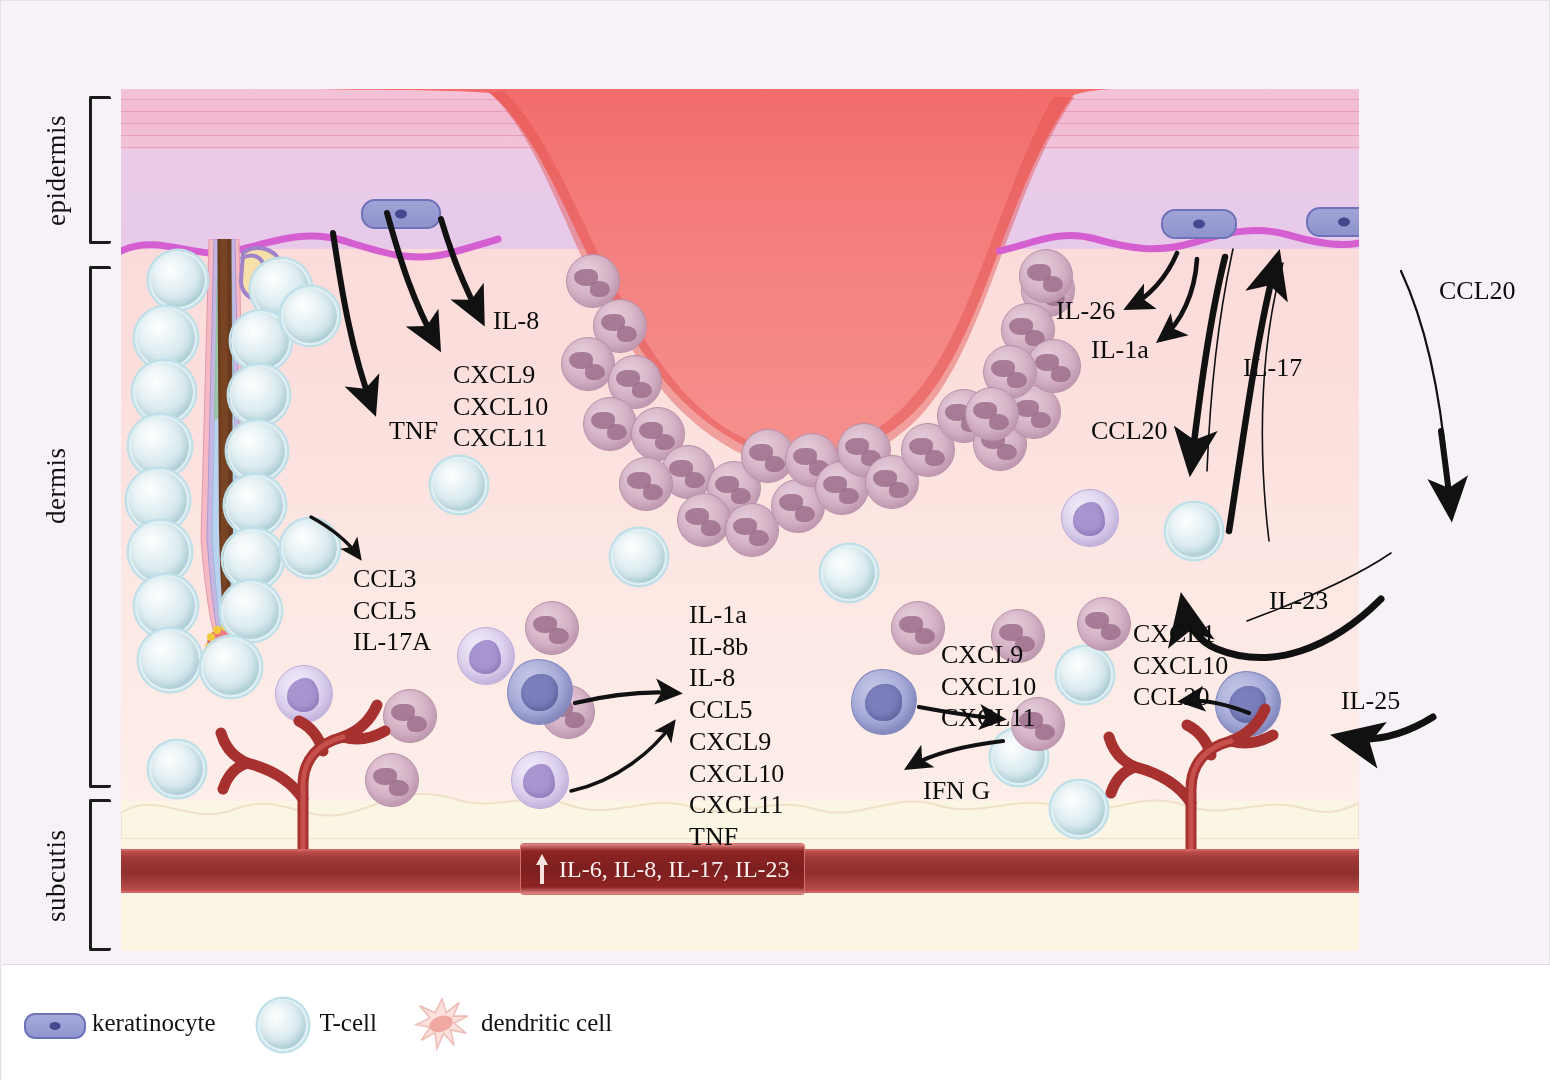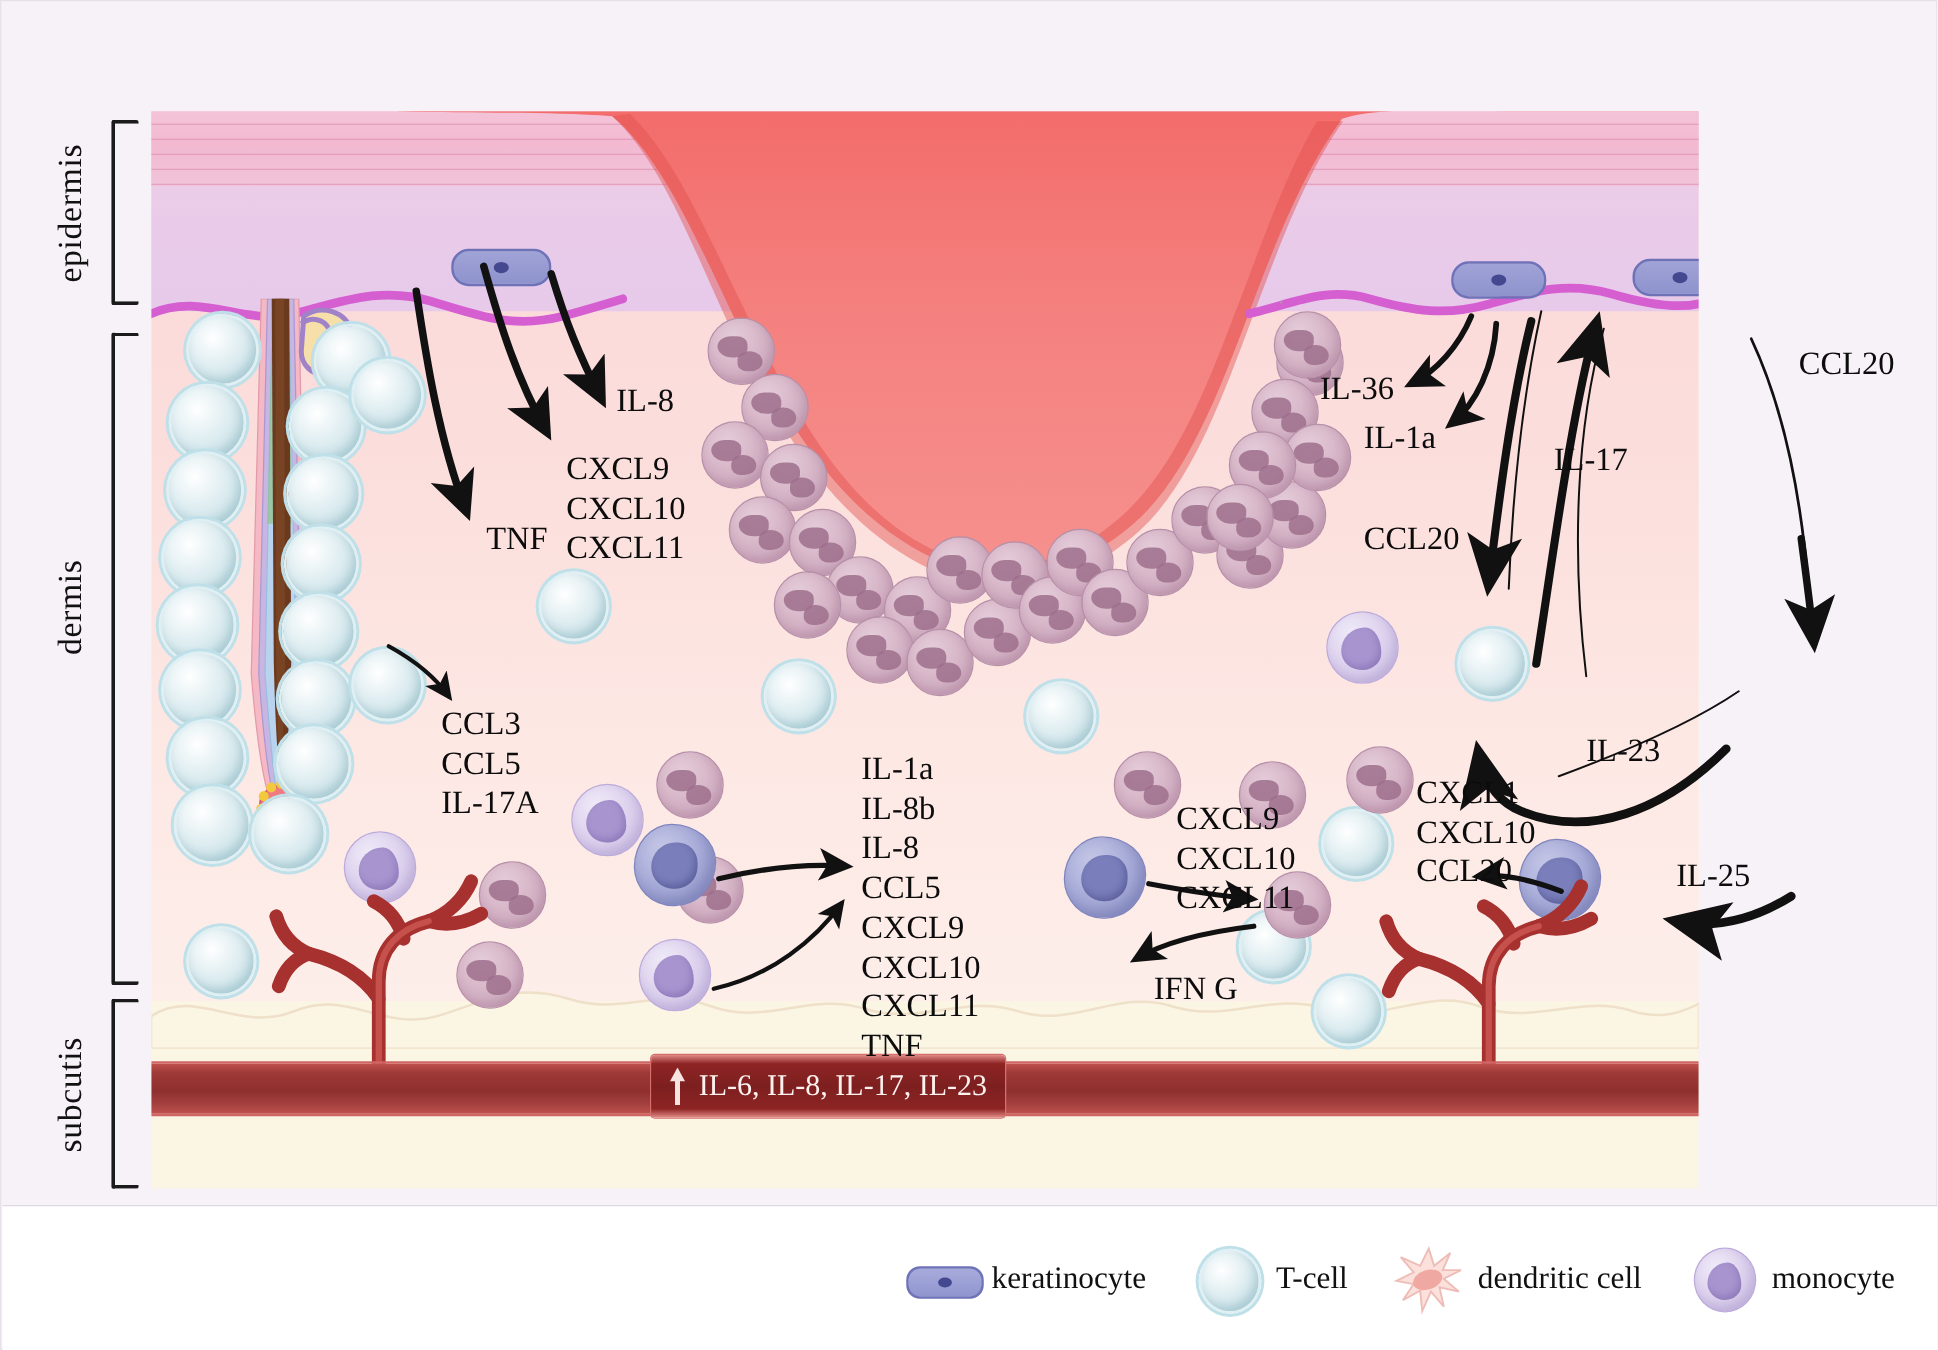--- a/index.html
+++ b/index.html
@@ -77,21 +77,21 @@
   
   .lbl{position:absolute;font-size:26px;color:#0c0c0c;white-space:nowrap;line-height:1.18;}
   .lbl-stack{position:absolute;font-size:26px;color:#0c0c0c;line-height:1.22;white-space:nowrap;}
 
   
   #arrows{position:absolute;left:0;top:0;width:1550px;height:1080px;pointer-events:none;}
 
   
   #legend{position:absolute;left:1px;top:963px;width:1548px;height:116px;
           background:#fff;border-top:1px solid #dfd8e2;display:flex;align-items:center;
-          padding-left:20px;box-sizing:border-box;justify-content:flex-end;}
+          padding-left:20px;box-sizing:border-box;}
   .leg-item{display:flex;align-items:center;}
   .leg-ico{position:relative;width:62px;height:62px;flex:0 0 auto;}
   .leg-txt{font-size:25px;color:#111;margin-left:8px;margin-right:34px;white-space:nowrap;}
 </style>
 </head>
 <body>
 
 <div id="figure">
 
   <div class="axis-label" style="left:40px;top:100px;height:140px;">epidermis</div>
@@ -402,21 +402,21 @@
     <div>CXCL11</div>
   </div>
 
   <div class="lbl-stack" style="left:1132px;top:617px;">
     <div>CXCL1</div>
     <div>CXCL10</div>
     <div>CCL20</div>
   </div>
 
   <div class="lbl" style="left:922px;top:775px;">IFN G</div>
-  <div class="lbl" style="left:1055px;top:295px;">IL-36</div>
+  <div class="lbl" style="left:1055px;top:295px;">IL-26</div>
   <div class="lbl" style="left:1090px;top:334px;">IL-1a</div>
   <div class="lbl" style="left:1090px;top:415px;">CCL20</div>
   <div class="lbl" style="left:1242px;top:352px;">IL-17</div>
   <div class="lbl" style="left:1438px;top:275px;">CCL20</div>
   <div class="lbl" style="left:1268px;top:585px;">IL-23</div>
   <div class="lbl" style="left:1340px;top:685px;">IL-25</div>
 
   <div id="legend">
 
     <div class="leg-item">
@@ -443,21 +443,15 @@
       <div class="leg-ico">
         <svg viewBox="0 0 72 72" style="width:62px;height:62px;">
           <path d="M36,8 L41,24 L56,12 L49,28 L66,28 L50,36 L64,48 L46,44 L50,62 L38,48
                    L30,66 L28,47 L12,56 L22,41 L6,38 L22,30 L10,16 L28,24 Z" fill="#fbe0dc" stroke="#eebdb7" stroke-width="1.8"></path>
           <ellipse cx="35" cy="37" rx="14" ry="9" fill="#f0a9a2" transform="rotate(-18 35 37)"></ellipse>
         </svg>
       </div>
       <span class="leg-txt">dendritic cell</span>
     </div>
 
-    <div class="leg-item">
-      <div class="leg-ico">
-        <div class="cell mono" style="left:8px;top:6px;width:48px;height:50px;"></div>
-      </div>
-      <span class="leg-txt">monocyte</span>
-    </div>
 
   </div>
 </div>
 
 </body></html>

